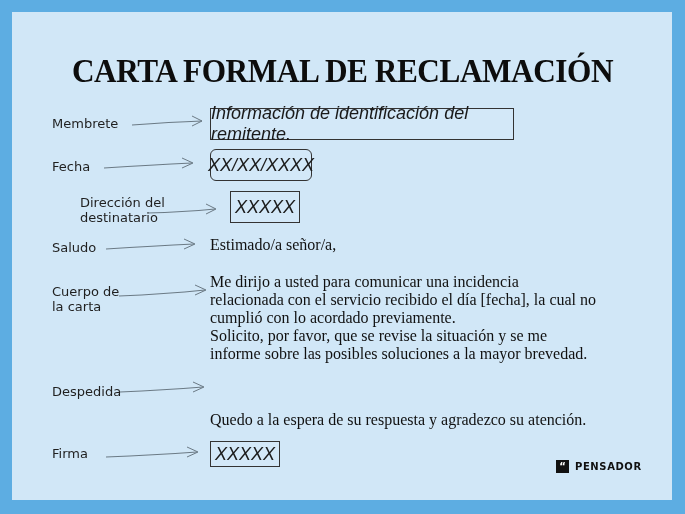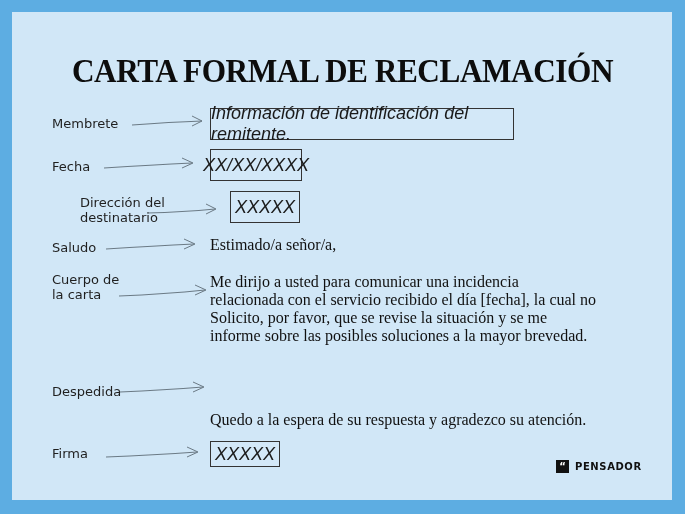--- a/index.html
+++ b/index.html
@@ -77,50 +77,51 @@
   <path d="M2 11 Q40 8 72 7" stroke="#6b7a85" stroke-width="1.1" fill="none"></path>
   <path d="M62 2 L72 7 L62 12" stroke="#6b7a85" stroke-width="1" fill="none"></path>
 </svg>
 <div class="box" style="left:210px; top:108px; width:304px; height:32px;">Información de identificación del remitente.</div>
 
 <div class="label" style="left:52px; top:159px;">Fecha</div>
 <svg class="arrow" style="left:102px; top:156px;" width="95" height="16">
   <path d="M2 12 Q50 9 90 7" stroke="#6b7a85" stroke-width="1.1" fill="none"></path>
   <path d="M80 2 L91 7 L80 12" stroke="#6b7a85" stroke-width="1" fill="none"></path>
 </svg>
-<div class="box" style="left:210px; top:149px; width:92px; height:32px;">XX/XX/XXXX</div>
+<div class="box" style="left:210px; top:149px; width:102px; height:32px;border-radius:6px;">XX/XX/XXXX</div>
 
 <div class="label" style="left:52px; top:195px;margin-left:28px;">
   <div>Dirección del</div>
   <div>destinatario</div>
 </div>
 <svg class="arrow" style="left:145px; top:202px;" width="75" height="16">
   <path d="M2 11 Q38 10 70 7" stroke="#6b7a85" stroke-width="1.1" fill="none"></path>
   <path d="M61 2 L71 7 L61 12" stroke="#6b7a85" stroke-width="1" fill="none"></path>
 </svg>
 <div class="box" style="left:230px; top:191px; width:70px; height:32px;">XXXXX</div>
 
 <div class="label" style="left:52px; top:240px;">Saludo</div>
 <svg class="arrow" style="left:104px; top:237px;" width="95" height="16">
   <path d="M2 12 Q50 9 90 7" stroke="#6b7a85" stroke-width="1.1" fill="none"></path>
   <path d="M80 2 L91 7 L80 12" stroke="#6b7a85" stroke-width="1" fill="none"></path>
 </svg>
 <div class="text" style="left:210px; top:236px;">Estimado/a señor/a,</div>
 
-<div class="label" style="left:52px; top:272px;">
+<div class="label" style="left:52px; top:284px;">
   <div>Cuerpo de</div>
   <div>la carta</div>
 </div>
 <svg class="arrow" style="left:117px; top:284px;" width="92" height="16">
   <path d="M2 12 Q48 10 88 6" stroke="#6b7a85" stroke-width="1.1" fill="none"></path>
   <path d="M78 1 L89 6 L78 11" stroke="#6b7a85" stroke-width="1" fill="none"></path>
 </svg>
 <div class="text" style="left:210px; top:273px;">
   <div>Me dirijo a usted para comunicar una incidencia</div>
   <div>relacionada con el servicio recibido el día [fecha], la cual no</div>
+  <div>cumplió con lo acordado previamente.</div>
   <div>Solicito, por favor, que se revise la situación y se me</div>
   <div>informe sobre las posibles soluciones a la mayor brevedad.</div>
 </div>
 
 <div class="label" style="left:52px; top:384px;">Despedida</div>
 <svg class="arrow" style="left:118px; top:380px;" width="90" height="16">
   <path d="M2 12 Q46 10 85 7" stroke="#6b7a85" stroke-width="1.1" fill="none"></path>
   <path d="M75 2 L86 7 L75 12" stroke="#6b7a85" stroke-width="1" fill="none"></path>
 </svg>
 <div class="text" style="left:210px; top:379px;margin-top:32px;">Quedo a la espera de su respuesta y agradezco su atención.</div>

